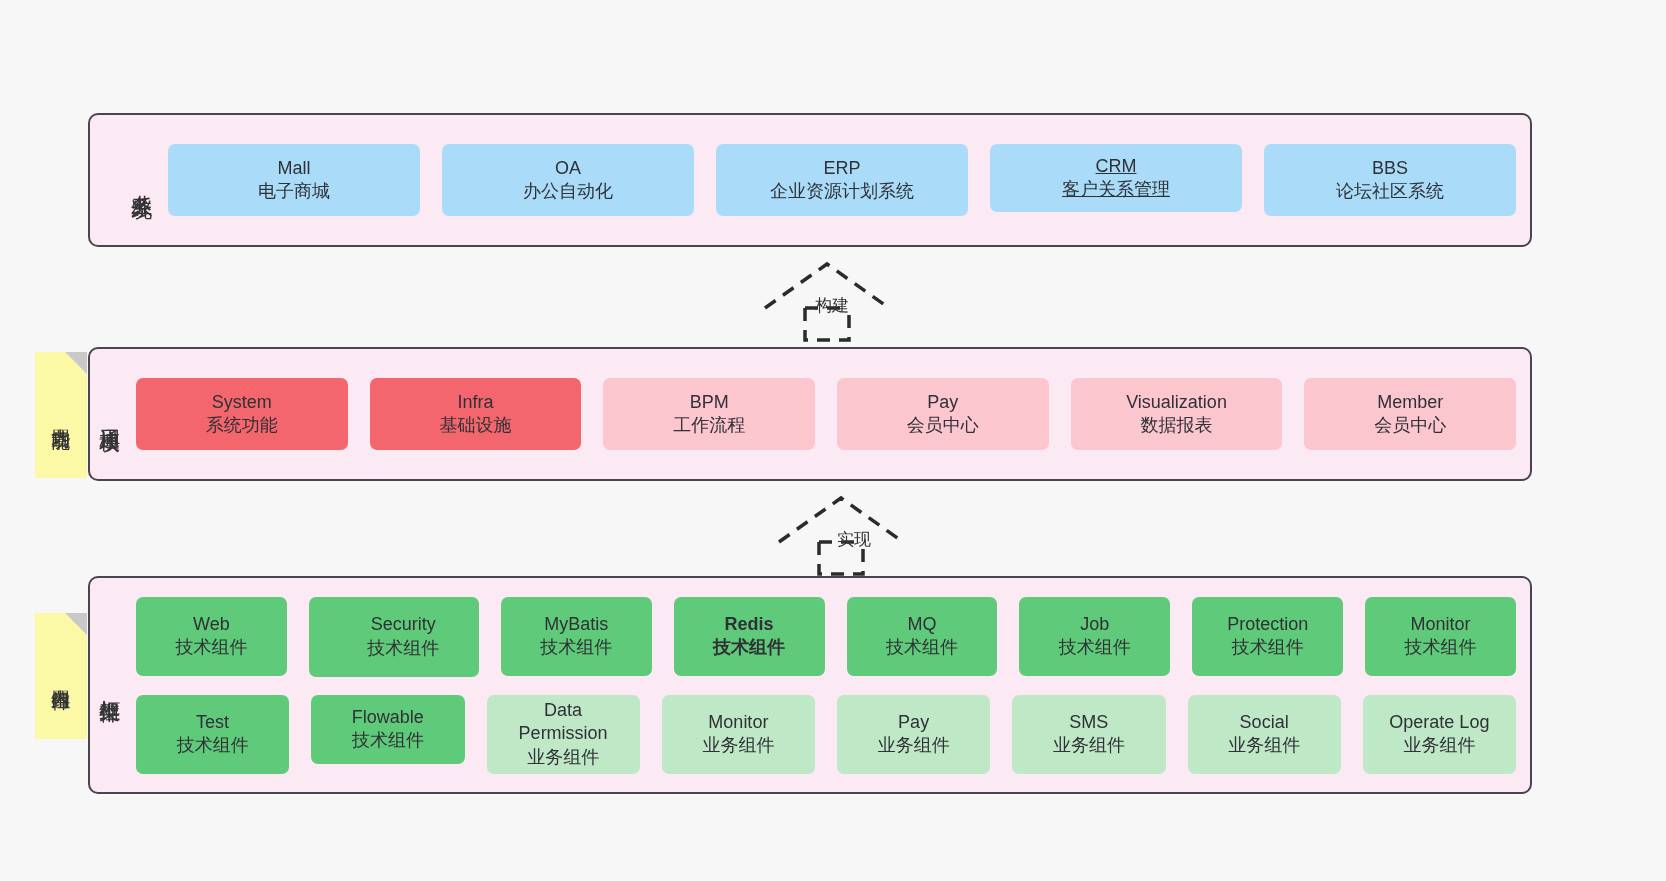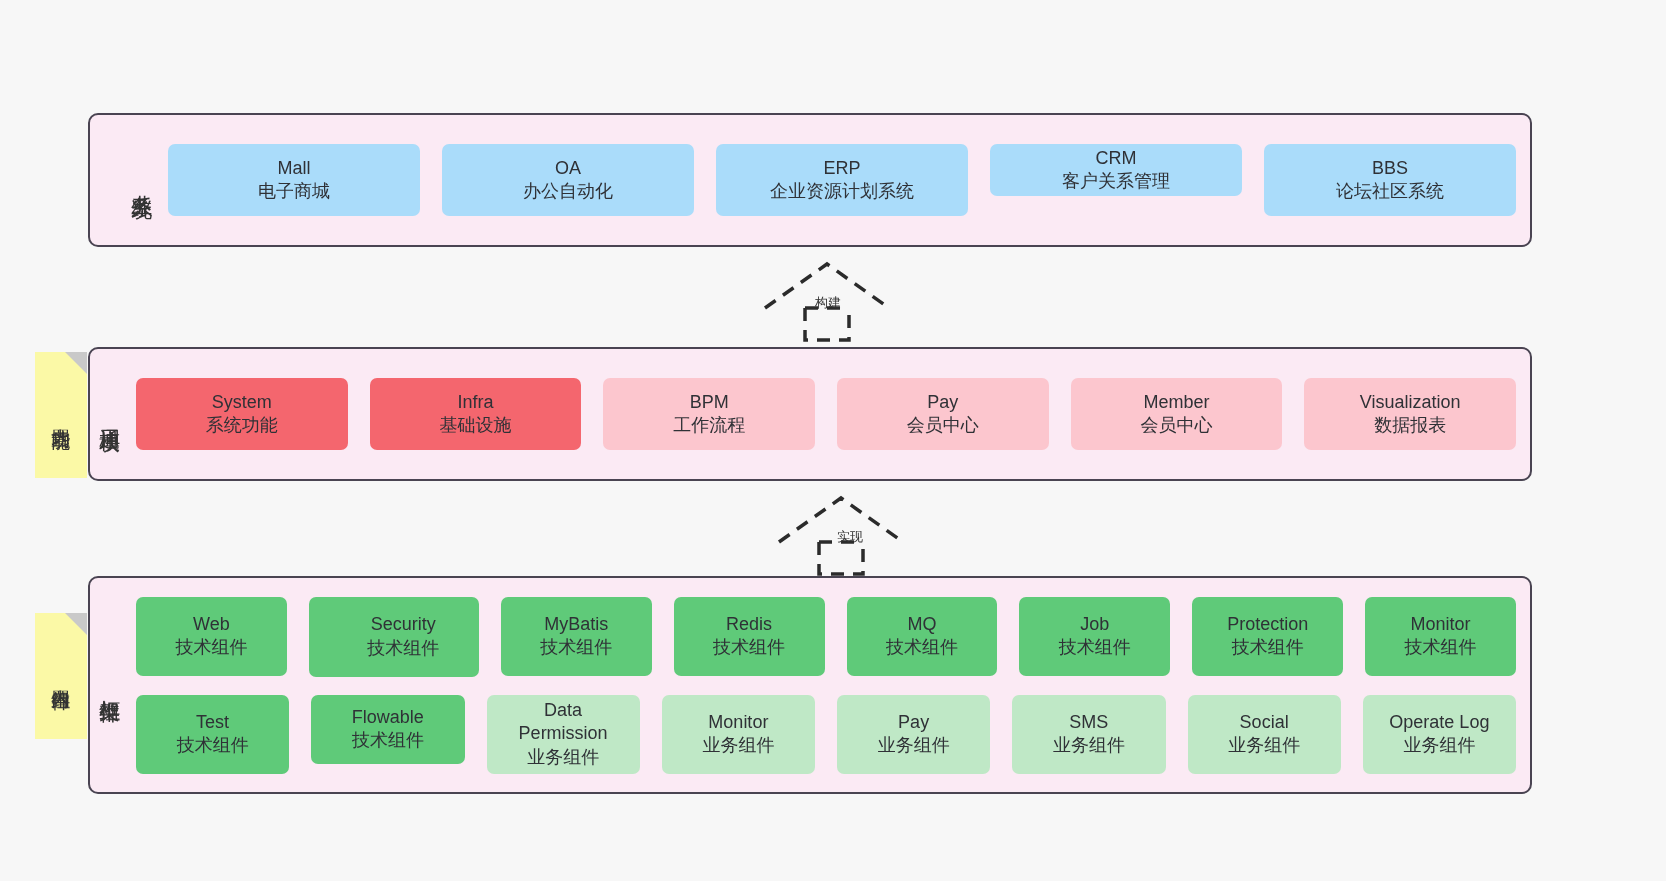--- a/index.html
+++ b/index.html
@@ -118,21 +118,21 @@
     border-top: 22px solid #c9c9c9;
   }
 
   
   .connector {
     position: absolute;
   }
   .connector svg { display: block; overflow: visible; }
   .conn-label {
     position: absolute;
-    font-size: 13px;
+    font-size: 17px;
     color: #333333;
     background: transparent;
     white-space: nowrap;
     user-select: none;
   }
 </style>
 </head>
 <body>
 
 <div id="canvas">
@@ -146,21 +146,21 @@
           <span class="b-sub">电子商城</span>
         </div>
         <div class="box blue" style="height:72px;">
           <span class="b-title">OA</span>
           <span class="b-sub">办公自动化</span>
         </div>
         <div class="box blue" style="height:72px;">
           <span class="b-title">ERP</span>
           <span class="b-sub">企业资源计划系统</span>
         </div>
-        <div class="box blue" style="height:52px;">
+        <div class="box blue" style="height:68px;text-decoration:underline;">
           <span class="b-title">CRM</span>
           <span class="b-sub">客户关系管理</span>
         </div>
         <div class="box blue" style="height:72px;">
           <span class="b-title">BBS</span>
           <span class="b-sub">论坛社区系统</span>
         </div>
       </div>
     </div>
   </div>
@@ -193,26 +193,26 @@
         </div>
         <div class="box pink" style="height:72px;">
           <span class="b-title">BPM</span>
           <span class="b-sub">工作流程</span>
         </div>
         <div class="box pink" style="height:72px;">
           <span class="b-title">Pay</span>
           <span class="b-sub">会员中心</span>
         </div>
         <div class="box pink" style="height:72px;">
+          <span class="b-title">Visualization</span>
+          <span class="b-sub">数据报表</span>
+        </div>
+        <div class="box pink" style="height:72px;">
           <span class="b-title">Member</span>
           <span class="b-sub">会员中心</span>
-        </div>
-        <div class="box pink" style="height:72px;">
-          <span class="b-title">Visualization</span>
-          <span class="b-sub">数据报表</span>
         </div>
       </div>
     </div>
   </div>
 
   <div class="connector" style="left:769px; top:492px; width:150px; height:85px;">
     <svg width="150" height="85" viewBox="0 0 150 85">
       <path d="M 10 50 L 72 6 L 134 50" fill="none" stroke="#2b2b2b" stroke-width="3.5" stroke-dasharray="13,9" stroke-linecap="butt"></path>
       <path d="M 50 50 L 94 50" fill="none" stroke="#2b2b2b" stroke-width="3.5" stroke-dasharray="13,9"></path>
       <path d="M 50 50 L 50 82 L 94 82 L 94 50" fill="none" stroke="#2b2b2b" stroke-width="3.5" stroke-dasharray="13,9"></path>
@@ -235,21 +235,21 @@
           <span class="b-sub">技术组件</span>
         </div>
         <div class="box green" style="height:80px;padding-left:23px;">
           <span class="b-title">Security</span>
           <span class="b-sub">技术组件</span>
         </div>
         <div class="box green" style="height:79px;">
           <span class="b-title">MyBatis</span>
           <span class="b-sub">技术组件</span>
         </div>
-        <div class="box green" style="height:79px;">
+        <div class="box green" style="height:79px;font-weight:bold;">
           <span class="b-title">Redis</span>
           <span class="b-sub">技术组件</span>
         </div>
         <div class="box green" style="height:79px;">
           <span class="b-title">MQ</span>
           <span class="b-sub">技术组件</span>
         </div>
         <div class="box green" style="height:79px;">
           <span class="b-title">Job</span>
           <span class="b-sub">技术组件</span>

